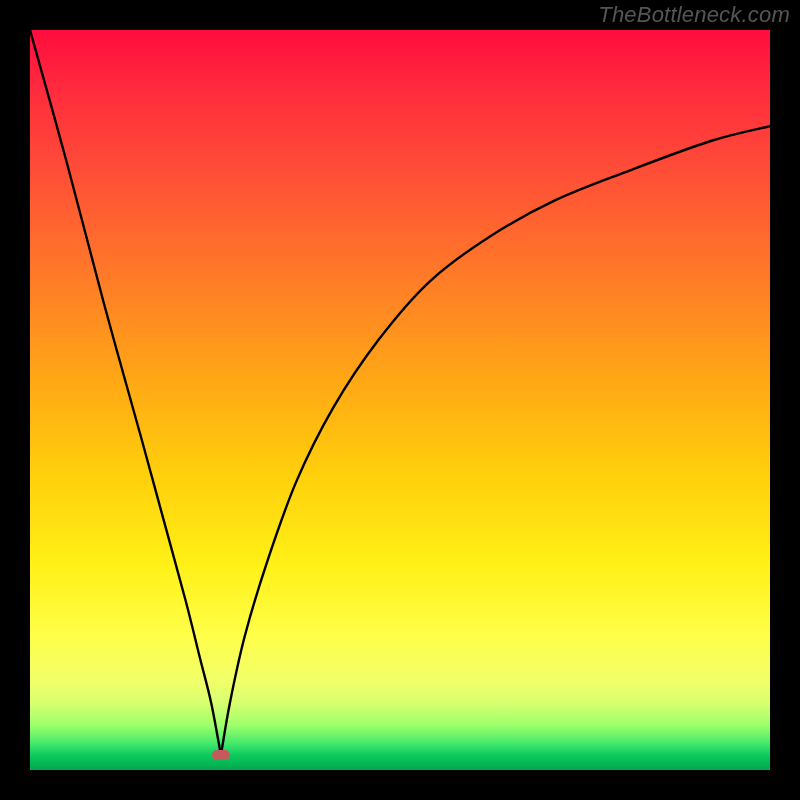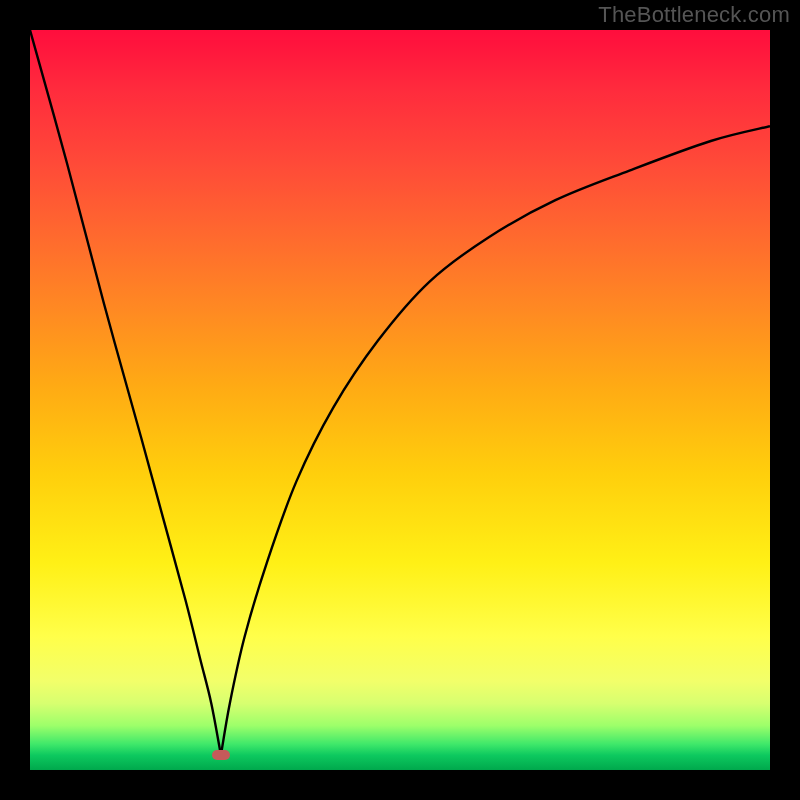--- a/index.html
+++ b/index.html
@@ -9,20 +9,21 @@
     height: 800px;
     background: #000;
     font-family: Arial, Helvetica, sans-serif;
     overflow: hidden;
   }
   .frame {
     position: relative;
     width: 800px;
     height: 800px;
     background: #000;
+    font-style: italic;
   }
   .watermark {
     position: absolute;
     top: 2px;
     right: 10px;
     color: #555;
     font-size: 22px;
     font-weight: 500;
     letter-spacing: 0.2px;
     z-index: 5;

